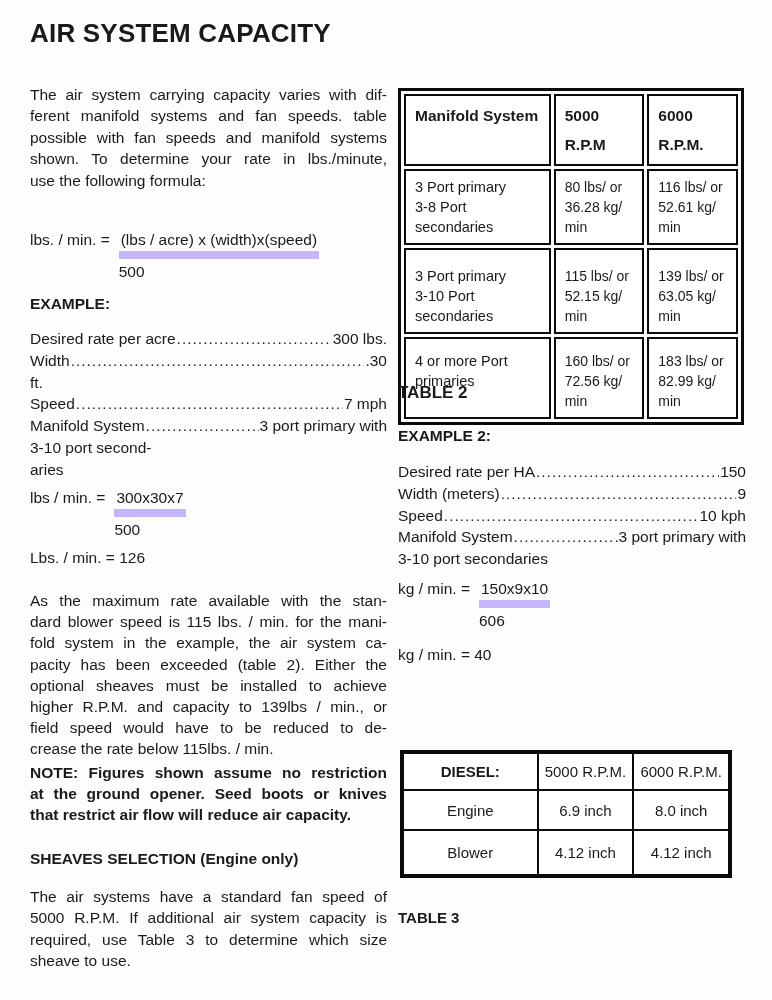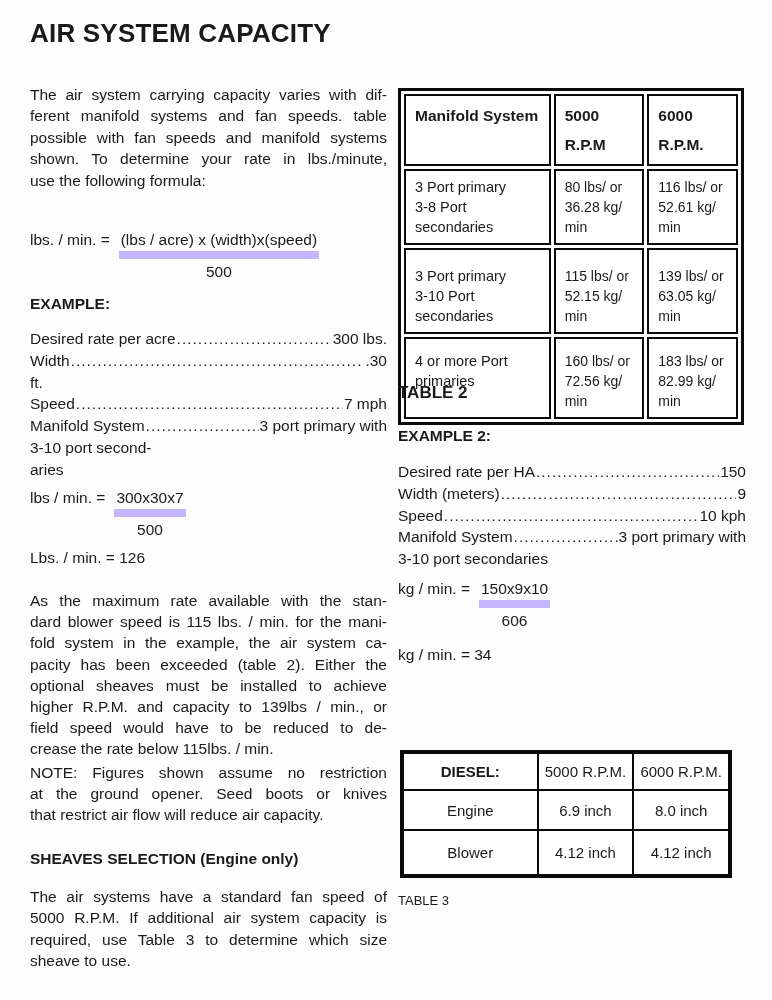--- a/index.html
+++ b/index.html
@@ -9,51 +9,51 @@
     font-family:"Liberation Sans","DejaVu Sans",sans-serif;
     font-size:15.5px;
   }
   .abs{position:absolute;}
   #page-title{left:30px;top:18px;font-size:26px;font-weight:bold;letter-spacing:.2px;}
   .col-left{left:30px;top:0;width:357px;height:1000px;}
   .col-right{left:398px;top:0;width:348px;height:1000px;}
   .para{width:100%;line-height:21.4px;}
   .jline{text-align:justify;text-align-last:justify;}
   .jlast{text-align:justify;text-align-last:left;}
-  .bold{font-weight:normal;}
+  .bold{font-weight:bold;}
   .heading{font-weight:bold;}
   
   .lrow{display:flex;align-items:baseline;width:100%;line-height:21.8px;}
   .llabel{white-space:nowrap;}
   .lvalue{white-space:nowrap;}
   .dots{flex:1;overflow:hidden;white-space:nowrap;letter-spacing:1px;margin:0 1px;}
   .plainline{line-height:21.8px;}
   .rightline{line-height:21.8px;text-align:left;}
   
   .formula{display:flex;align-items:flex-start;}
   .f-lhs{margin-right:9px;white-space:nowrap;}
   .frac{display:inline-flex;flex-direction:column;}
   .f-num{border-bottom:8px solid #c4b5fd;padding:0 2px 2px 2px;white-space:nowrap;}
-  .f-den{text-align:center;padding-top:4px;}
+  .f-den{padding-top:4px;}
   
   table{border-collapse:separate;background:#fff;}
   #table2{border:3px solid #0a0a0a;border-spacing:3px;width:346px;table-layout:fixed;}
   #table2 th,#table2 td{border:2px solid #0a0a0a;vertical-align:top;text-align:left;}
   #table2 th{font-size:15.5px;font-weight:bold;padding:5px 9px;line-height:29px;white-space:pre-line;}
   #table2 td{font-size:14px;padding:6px 9px;line-height:20px;white-space:pre-line;}
   #table2 td.c0{font-size:14.5px;}
   .t2c0{width:47%;} .t2c1{width:26.5%;} .t2c2{width:26.5%;}
   
   #table3{border-collapse:collapse;border:4px solid #0a0a0a;width:332px;table-layout:fixed;}
   #table3 th,#table3 td{border:2px solid #0a0a0a;text-align:center;vertical-align:middle;font-size:15px;padding:2px 4px;}
   #table3 th.diesel{font-weight:bold;text-align:center;}
   #table3 th{font-weight:normal;}
   .t3c0{width:42%;} .t3c1{width:29%;} .t3c2{width:29%;}
   .caption2{font-size:17px;font-weight:bold;}
-  .caption3{font-size:13px;font-weight:normal;}
+  .caption3{font-size:15px;font-weight:bold;margin-top:16px;}
 </style>
 </head>
 <body>
 
 <div class="abs" id="page-title">AIR SYSTEM CAPACITY</div>
 
 <div class="abs col-left">
 
   <div class="abs para" style="top:84px">
     <div class="jline">The air system carrying capacity varies with dif-</div>
@@ -210,21 +210,21 @@
   </div>
 
   <div class="abs formula" style="top:580px">
     <span class="f-lhs">kg / min. =</span>
     <span class="frac">
       <span class="f-num">150x9x10</span>
       <span class="f-den">606</span>
     </span>
   </div>
 
-  <div class="abs" style="top:646px">kg / min. = 34</div>
+  <div class="abs" style="top:646px">kg / min. = 40</div>
 
   <table class="abs" id="table3" style="top:750px;left:2px">
     <tbody>
         <tr style="height:38px">
       <th class="t3c0 diesel">DIESEL:</th>
       <th class="t3c1">5000 R.P.M.</th>
       <th class="t3c2">6000 R.P.M.</th>
     </tr>
     <tr style="height:40px">
       <td>Engine</td>

